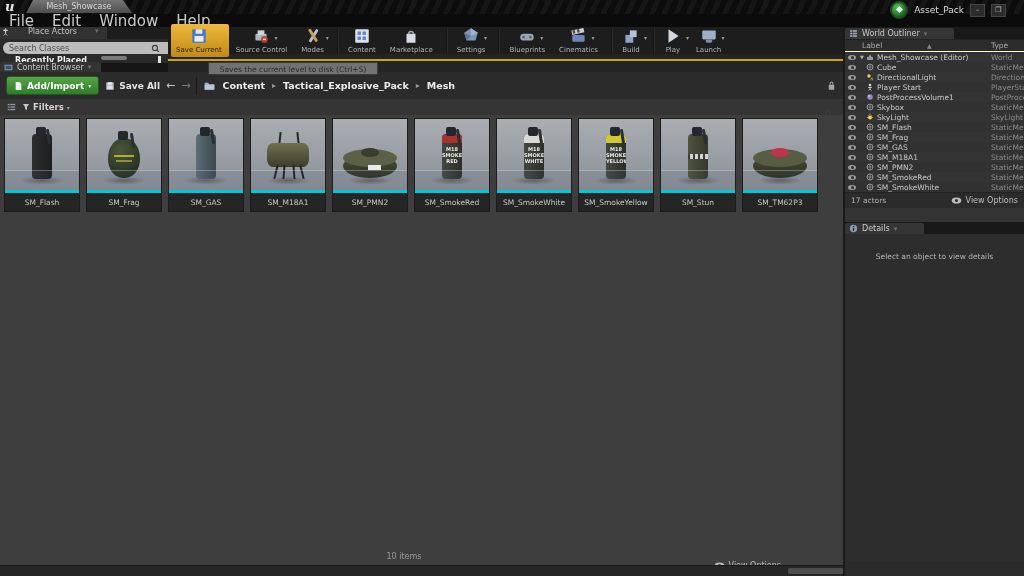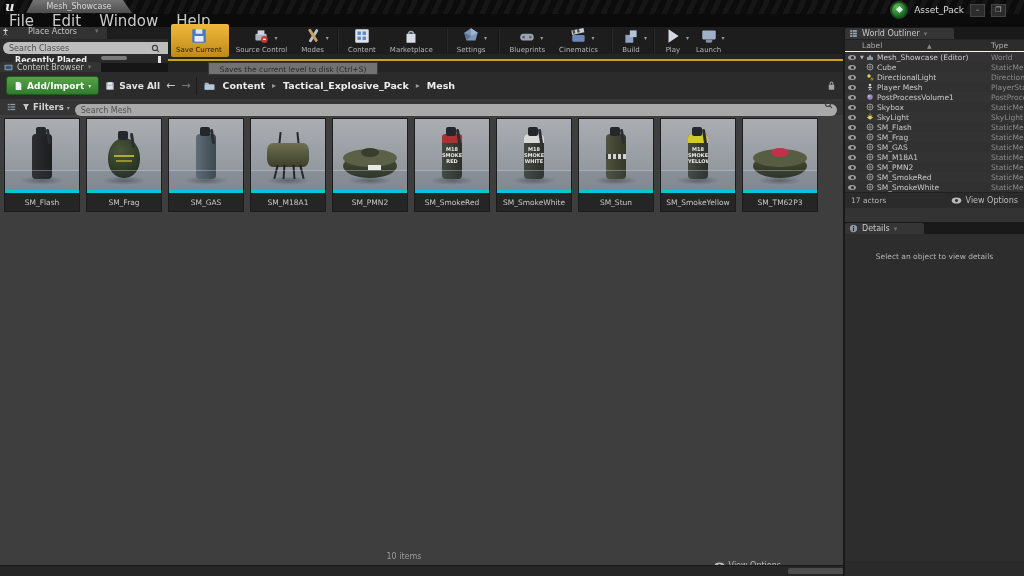--- a/index.html
+++ b/index.html
@@ -385,21 +385,20 @@
       <div class="filters-btn">
         <span class="ic" style="width:8px;height:8px;" id="ic-funnel">
             <svg viewBox="0 0 16 16" xmlns="http://www.w3.org/2000/svg">
               <path d="M2 2 H14 L10 8 V14 L6 12 V8 Z" fill="#c2c8ce"></path>
             </svg>
           </span>
         <span>Filters</span>
         <span class="caret">▾</span>
       </div>
       <div class="cb-search-wrap">
-        <input class="search-input cb-search" placeholder="Search Mesh" style="">
         <span class="ic cb-mag" id="ic-cbmag">
             <svg viewBox="0 0 16 16" xmlns="http://www.w3.org/2000/svg">
               <circle cx="7" cy="7" r="4.5" fill="none" stroke="#3c3c3c" stroke-width="2"></circle>
               <path d="M10.5 10.5 L14 14" stroke="#3c3c3c" stroke-width="2"></path>
             </svg>
           </span>
       </div>
     </div>
 
     <div class="asset-grid" id="asset-grid">
@@ -489,43 +488,43 @@
             <div class="sh-cap"></div>
             <div class="sh-lever"></div>
        <div class="floorshade"></div>
        <div class="accent" style="background:#00c8d6"></div>
      </div>
      <div class="tile-label">SM_SmokeWhite</div>
         </div>
         <div class="tile">
           <div class="thumb">
             <div class="sh-shadow"></div>
-            <div class="sh-cyl" style="background:linear-gradient(90deg,#50533e,#00000055 95%);background-color:#50533e">
-              <div class="sh-stripe"></div>
-            </div>
-            <div class="sh-cap"></div>
-            <div class="sh-lever"></div>
-       <div class="floorshade"></div>
-       <div class="accent" style="background:#00c8d6"></div>
-     </div>
-     <div class="tile-label">SM_Stun</div>
-        </div>
-        <div class="tile">
-          <div class="thumb">
-            <div class="sh-shadow"></div>
             <div class="sh-cyl" style="background:linear-gradient(90deg,#43483f,#00000055 95%);background-color:#43483f">
               <div class="sh-band" style="background:#d2c92f"></div>
               <div class="sh-text">M18<br>SMOKE<br>YELLOW</div>
             </div>
             <div class="sh-cap"></div>
             <div class="sh-lever"></div>
        <div class="floorshade"></div>
        <div class="accent" style="background:#00c8d6"></div>
      </div>
      <div class="tile-label">SM_SmokeYellow</div>
+        </div>
+        <div class="tile">
+          <div class="thumb">
+            <div class="sh-shadow"></div>
+            <div class="sh-cyl" style="background:linear-gradient(90deg,#50533e,#00000055 95%);background-color:#50533e">
+              <div class="sh-stripe"></div>
+            </div>
+            <div class="sh-cap"></div>
+            <div class="sh-lever"></div>
+       <div class="floorshade"></div>
+       <div class="accent" style="background:#00c8d6"></div>
+     </div>
+     <div class="tile-label">SM_Stun</div>
         </div>
         <div class="tile">
           <div class="thumb">
             <div class="sh-shadow"></div>
             <div class="sh-disc" style="background:linear-gradient(#4a4f38,#2c3020)"></div>
             <div class="sh-disc-top" style="background:#4a4f38"></div>
             <div class="sh-disc-cap" style="background:#c2314a"></div>
        <div class="floorshade"></div>
        <div class="accent" style="background:#00c8d6"></div>
      </div>
@@ -613,21 +612,21 @@
           </div>
           <div class="ol-row">
             <span class="ol-eye"></span>
             <span class="ol-indent"></span>
             <span class="ic ol-icon">
               <svg viewBox="0 0 16 16" xmlns="http://www.w3.org/2000/svg">
                 <circle cx="8" cy="4" r="2.6" fill="#cfd4da"></circle>
                 <path d="M8 7 V12 M8 12 L5 15 M8 12 L11 15 M4 9 H12" stroke="#cfd4da" stroke-width="1.6"></path>
               </svg>
             </span>
-            <span class="ol-label">Player Mesh</span>
+            <span class="ol-label">Player Start</span>
             <span class="ol-type">PlayerStart</span>
           </div>
           <div class="ol-row">
             <span class="ol-eye"></span>
             <span class="ol-indent"></span>
             <span class="ic ol-icon">
               <svg viewBox="0 0 16 16" xmlns="http://www.w3.org/2000/svg">
                 <circle cx="8" cy="8" r="5.5" fill="#9a86c0"></circle>
                 <circle cx="6" cy="6" r="2" fill="#c6b8e0"></circle>
               </svg>

